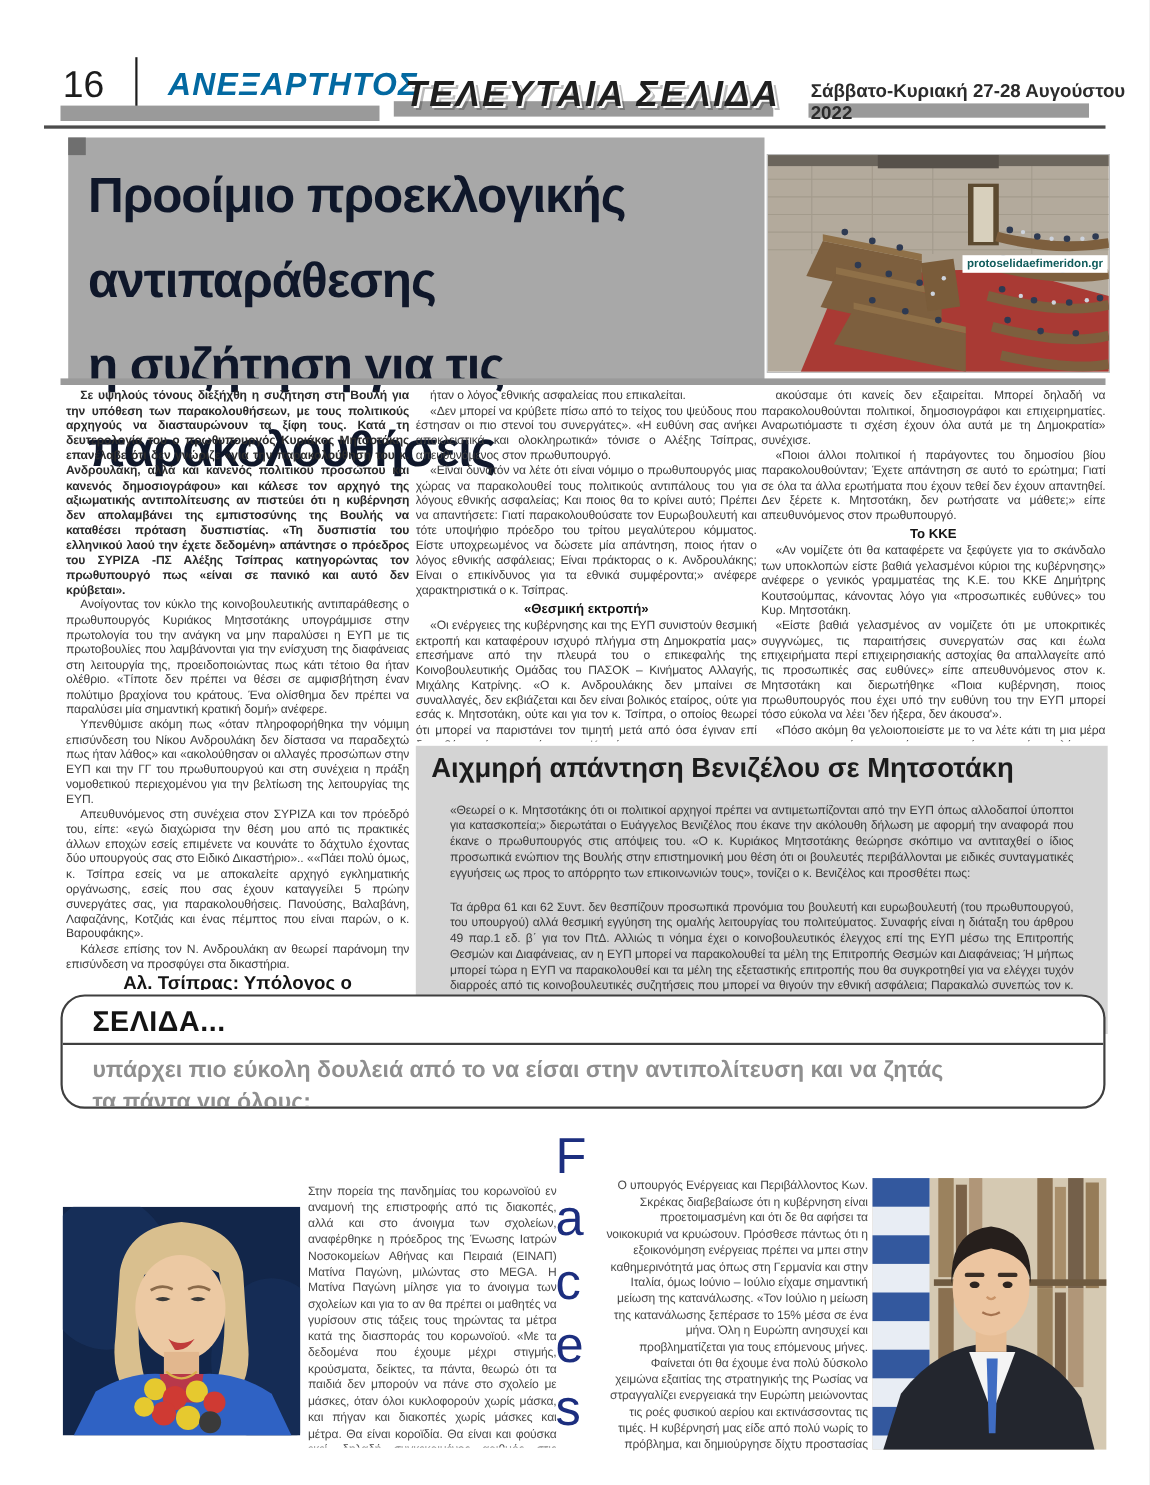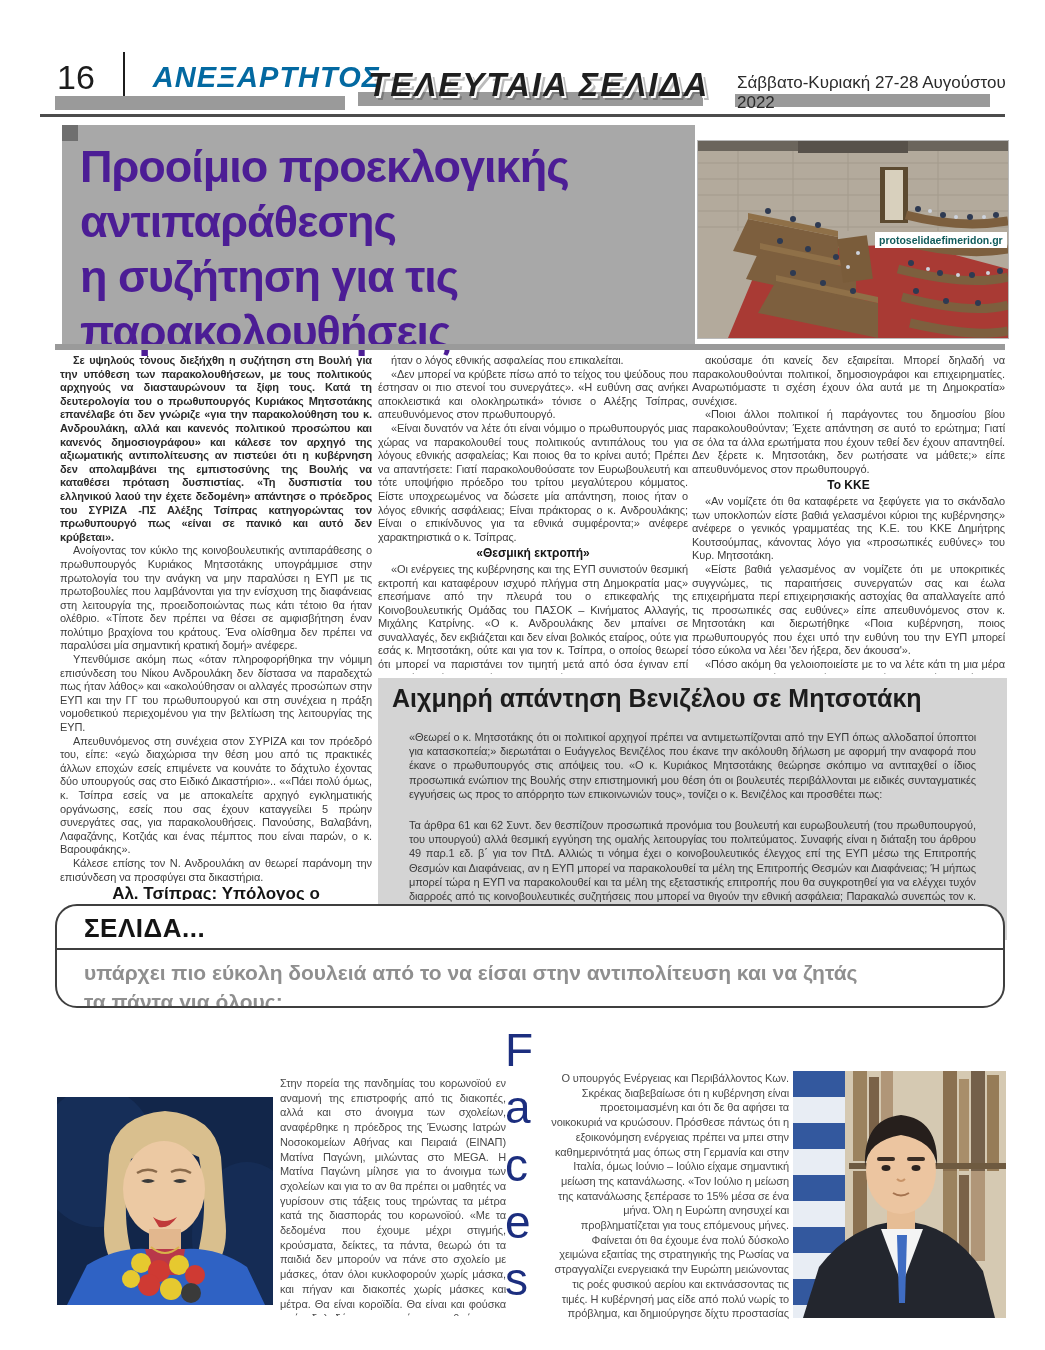--- a/index.html
+++ b/index.html
@@ -11,28 +11,28 @@
   .pageno{font-size:34px;font-weight:400;color:#1c1c1c;line-height:38px;}
   .hdr-divider{width:2px;height:46px;background:#1c1c1c;margin-top:-6px;}
   .masthead{font-size:29px;font-style:italic;font-weight:700;color:#0369a1;letter-spacing:1px;line-height:38px;}
   .bar{position:absolute;background:#9a9a9a;}
   .bar-left{left:55px;top:96px;width:290px;height:14px;}
   .bar-mid{left:358px;top:92px;width:345px;height:14px;}
   .bar-right{left:735px;top:94px;width:255px;height:13px;}
   .section-title{position:absolute;left:368px;top:66px;font-size:33px;font-weight:bold;font-style:italic;
       letter-spacing:2px;color:#1f1f1f;z-index:2;
       text-shadow:2px 2px 0 rgba(255,255,255,.95), 4px 4px 0 rgba(60,60,60,.35);text-align:center;}
-  .hdr-date{position:absolute;left:737px;top:73px;font-size:17px;color:#2b2b2b;z-index:2;}
+  .hdr-date{position:absolute;left:737px;top:73px;font-size:17px;color:#2b2b2b;z-index:2;font-weight:bold;}
   .hdr-rule{position:absolute;left:40px;top:114px;width:965px;height:3px;background:#4c4c4c;}
 
   
   .lead-box{position:absolute;left:62px;top:125px;width:633px;height:220px;background:#a8a8a8;
             padding:14px 0 0 18px;box-sizing:border-box;}
   .lead-corner{position:absolute;left:62px;top:125px;width:16px;height:16px;background:#6f6f6f;}
-  .headline{font-size:45px;line-height:55px;font-weight:bold;color:#4c1d95;letter-spacing:-1px;}
+  .headline{font-size:45px;line-height:77px;font-weight:bold;color:#0f172a;letter-spacing:-1px;}
   .lead-bullets{margin-top:10px;}
   .lead-bullet{font-size:20px;line-height:27px;font-weight:bold;color:#ffffff;}
   .lead-photo{position:absolute;left:697px;top:140px;width:310px;height:197px;border:1px solid #b9b9b9;box-sizing:content-box;}
   .watermark{position:absolute;left:875px;top:232px;background:#ffffff;color:#115c5c;
              font-size:10.5px;font-weight:bold;padding:2px 4px;z-index:3;}
 
   
   .cols-rule{position:absolute;left:55px;top:344px;width:950px;height:6px;background:#9a9a9a;}
   .bcol{position:absolute;overflow:hidden;font-size:11px;line-height:13.6px;letter-spacing:-0.1px;
         text-align:justify;color:#3d3d3d;}

